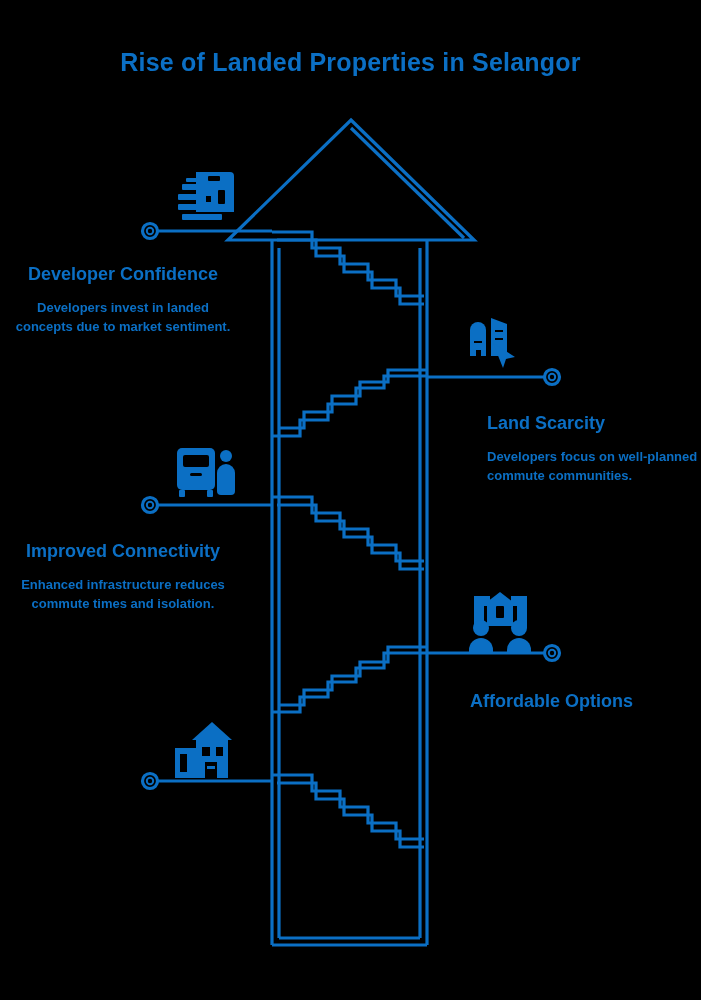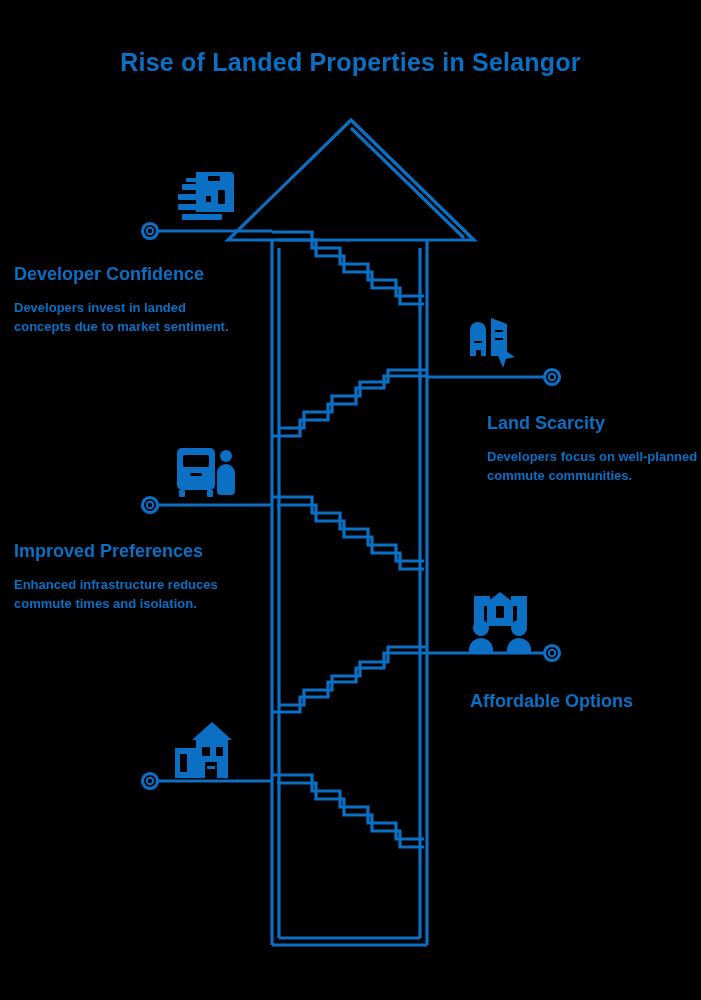--- a/index.html
+++ b/index.html
@@ -41,21 +41,21 @@
     font-weight:bold;
     line-height:1.28;
   }
   .node-text .body {
     color:#0b6fc4;
     font-size:13px;
     font-weight:bold;
     line-height:1.45;
     margin-top:13px;
   }
-  .align-right { text-align:left; }
+  .align-right { text-align:center; }
   .align-left  { text-align:left; }
 
   
   #node-0-text { left:14px;  top:263px; width:218px; }
   #node-2-text { left:14px;  top:540px; width:218px; }
   #node-4-text { left:14px;  top:818px; width:218px; }
   
   #node-1-text { left:470px; top:412px; width:225px;margin-left:17px; }
   #node-3-text { left:470px; top:690px; width:225px; }
 </style>
@@ -211,21 +211,21 @@
     <div class="heading">Developer Confidence</div>
     <div class="body">Developers invest in landed concepts due to market sentiment.</div>
   </div>
 
   <div class="node-text align-left" id="node-1-text">
     <div class="heading">Land Scarcity</div>
     <div class="body">Developers focus on well-planned commute communities.</div>
   </div>
 
   <div class="node-text align-right" id="node-2-text">
-    <div class="heading">Improved Preferences</div>
+    <div class="heading">Improved Connectivity</div>
     <div class="body">Enhanced infrastructure reduces commute times and isolation.</div>
   </div>
 
   <div class="node-text align-left" id="node-3-text">
     <div class="heading">Affordable Options</div>
   </div>
 
 
 </div>
 

